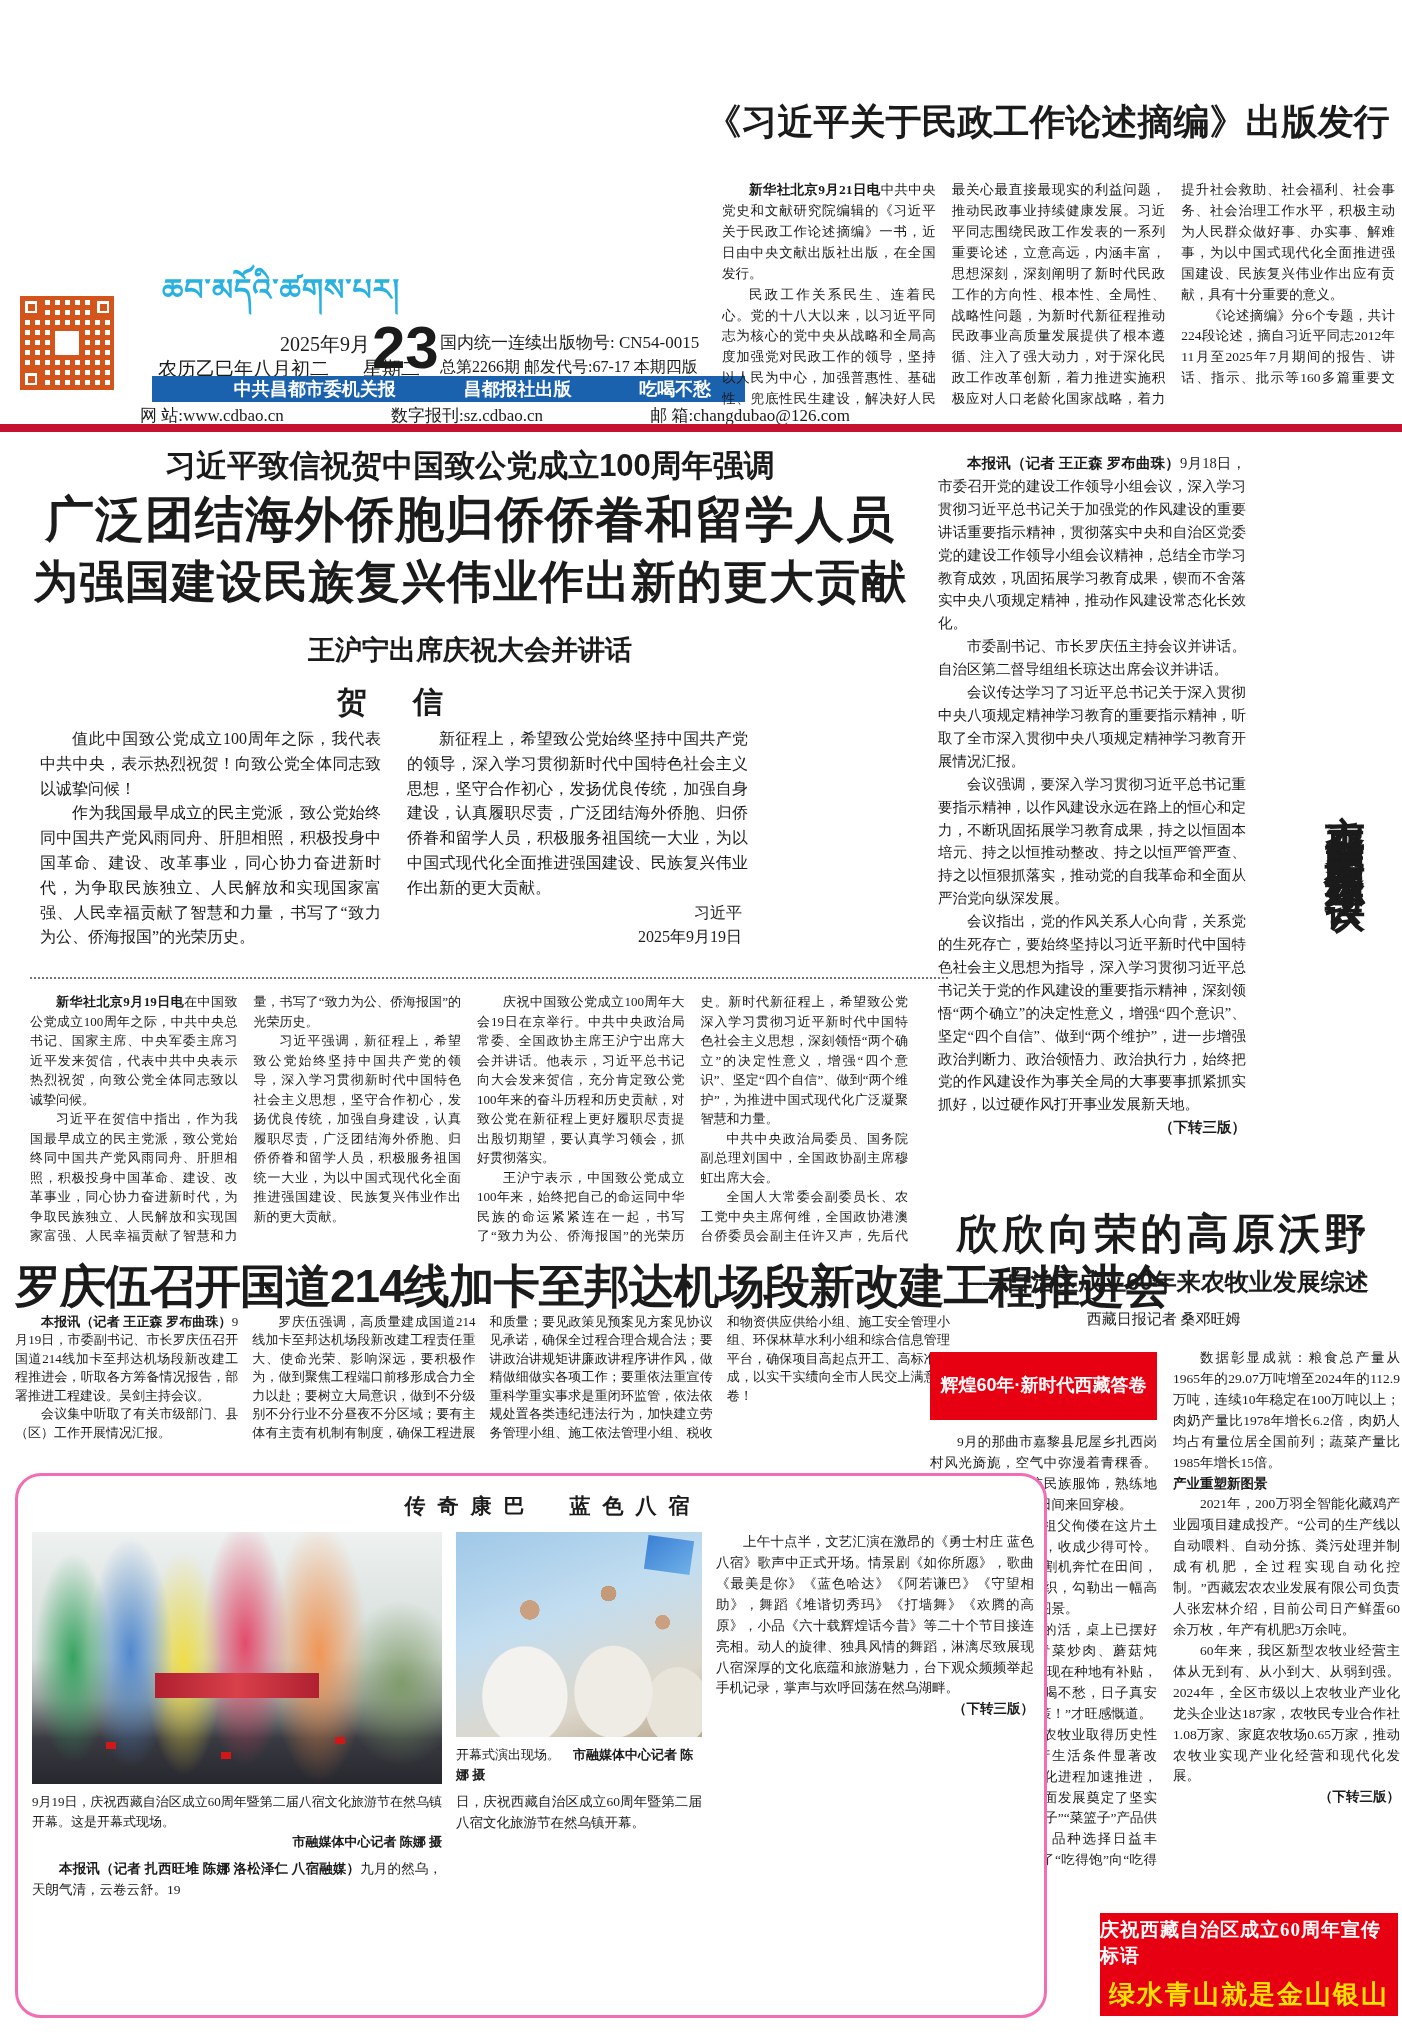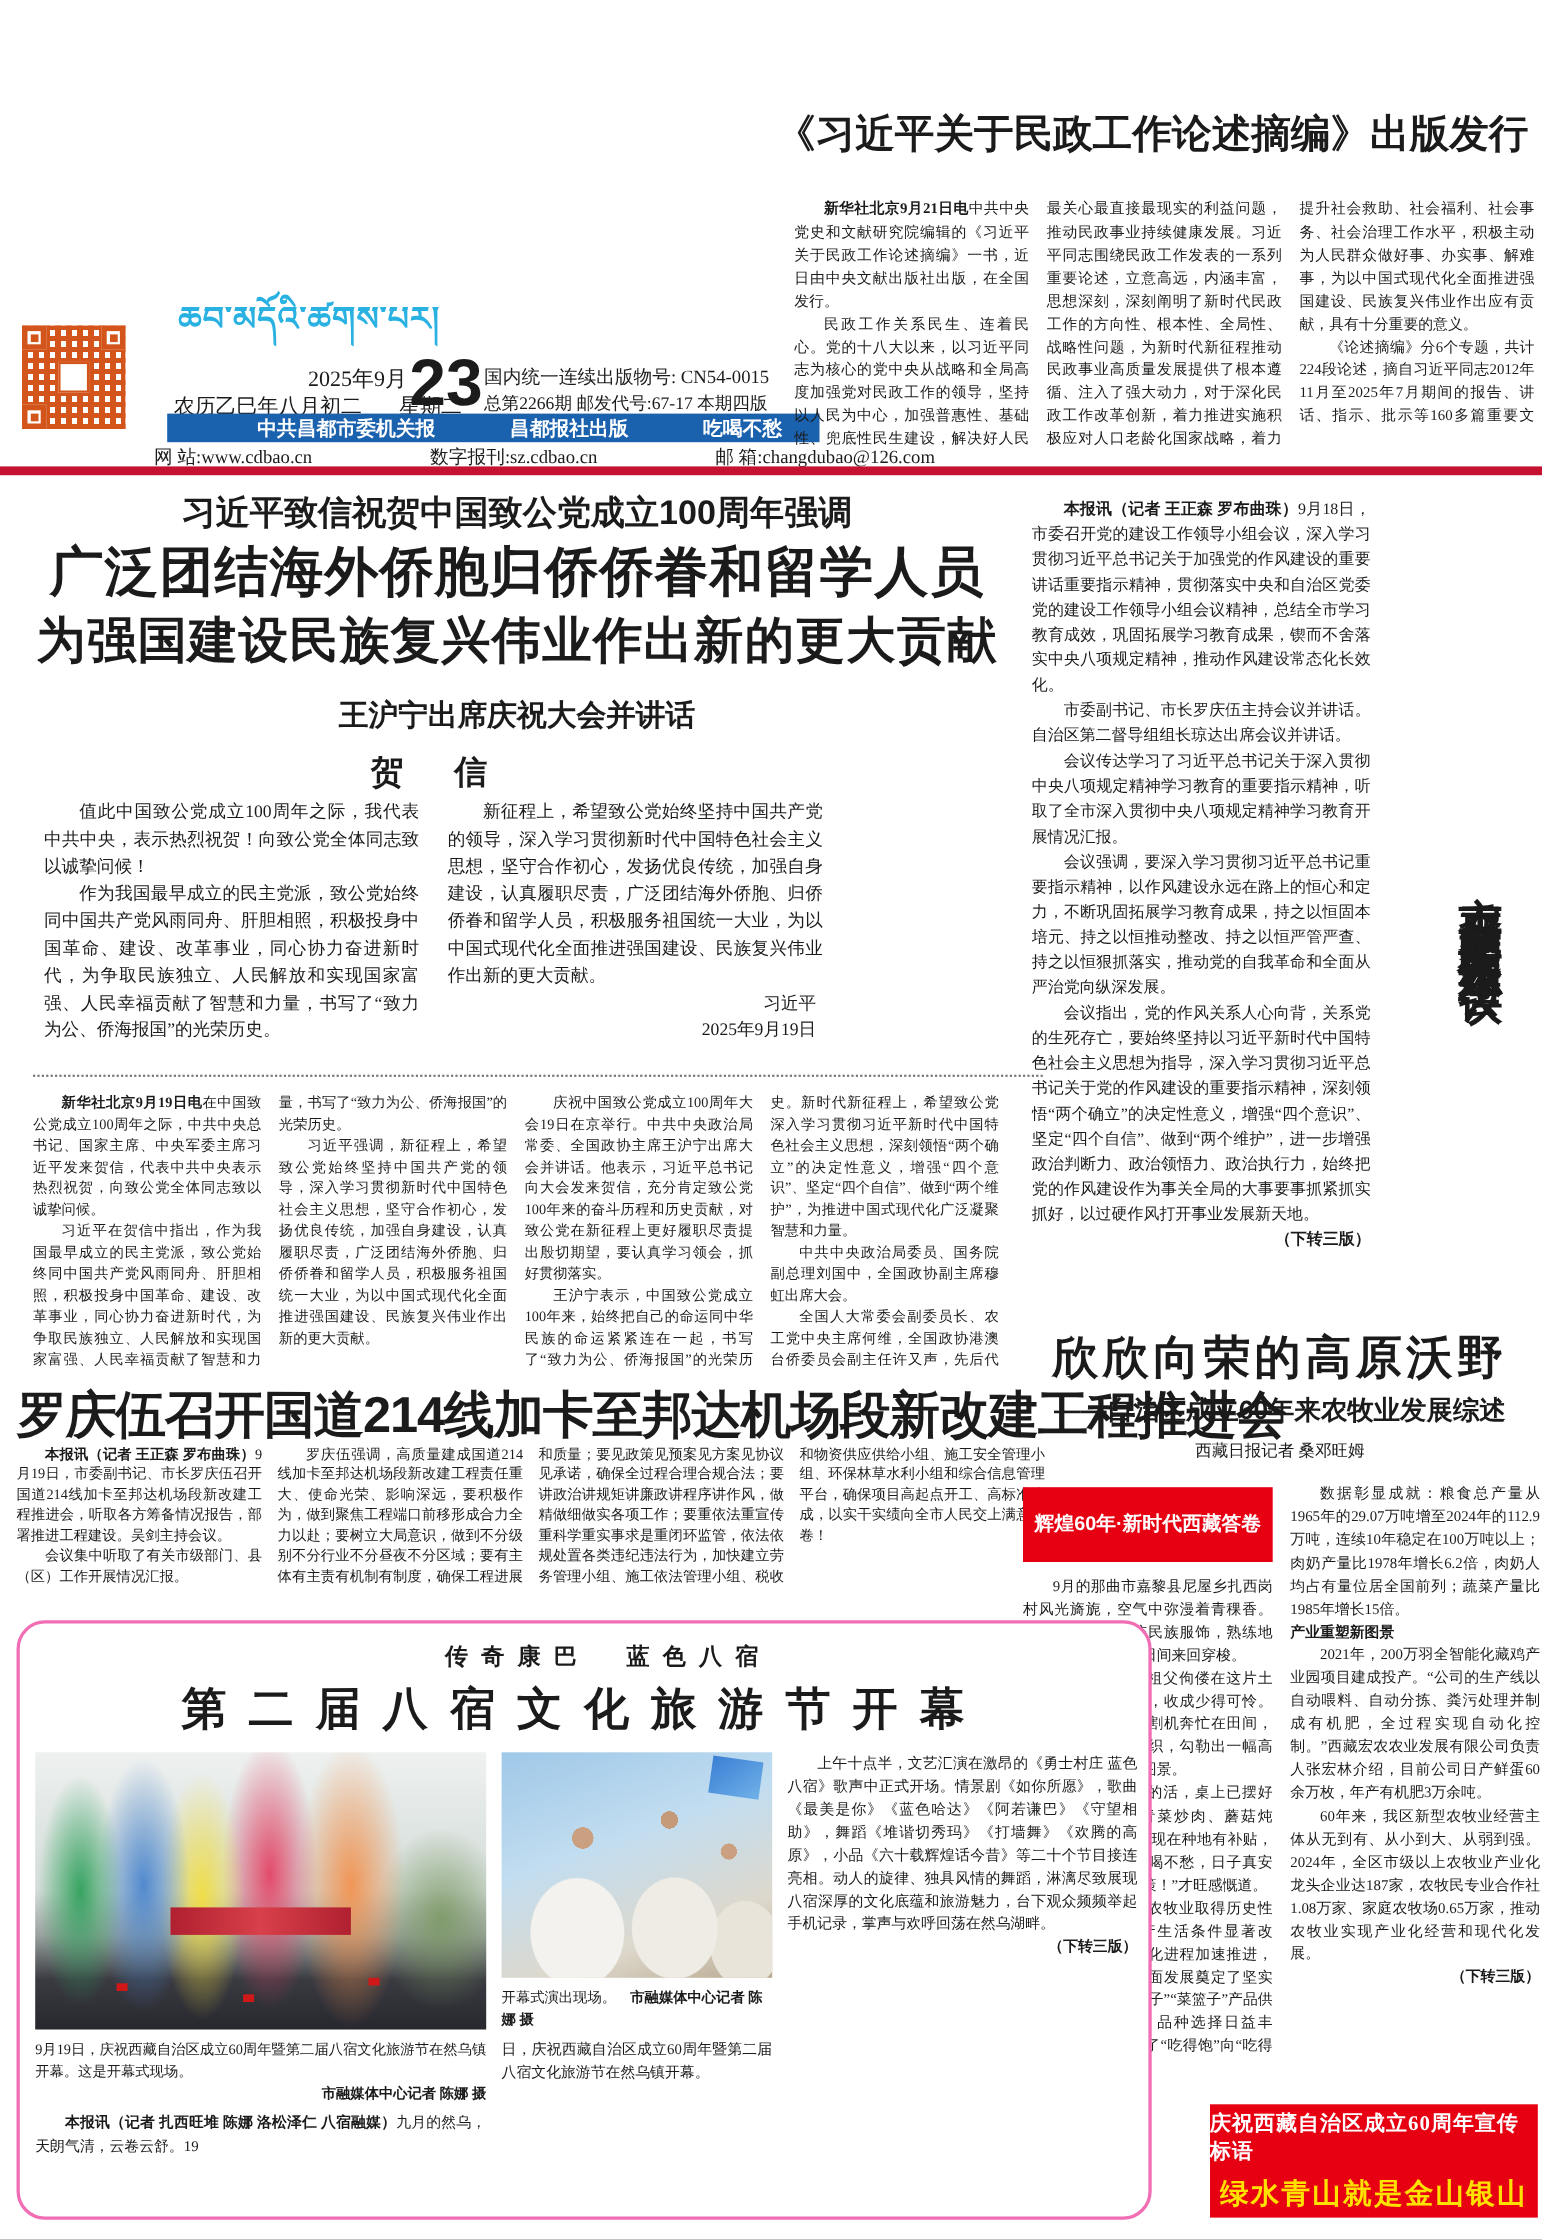--- a/index.html
+++ b/index.html
@@ -227,21 +227,20 @@
     <p class="jump">（下转三版）</p>
   </div>
 
   <div class="abs slogan">
     <div class="l1">庆祝西藏自治区成立60周年宣传标语</div>
     <div class="l2">绿水青山就是金山银山</div>
   </div>
 
   <div class="abs pinkbox">
     <div class="bx-kicker">传奇康巴　蓝色八宿</div>
-    <div class="bx-head">第二届八宿文化旅游节开幕</div>
     <div class="bx-row">
 
       <div class="bx-colA">
         <div class="photo-a">
           <div class="pa-screen"></div>
           <div class="pa-flag" style="left:18%;bottom:14%;"></div>
           <div class="pa-flag" style="left:46%;bottom:10%;"></div>
           <div class="pa-flag" style="left:74%;bottom:16%;"></div>
         </div>
         <p class="caption just noind">9月19日，庆祝西藏自治区成立60周年暨第二届八宿文化旅游节在然乌镇开幕。这是开幕式现场。</p>

